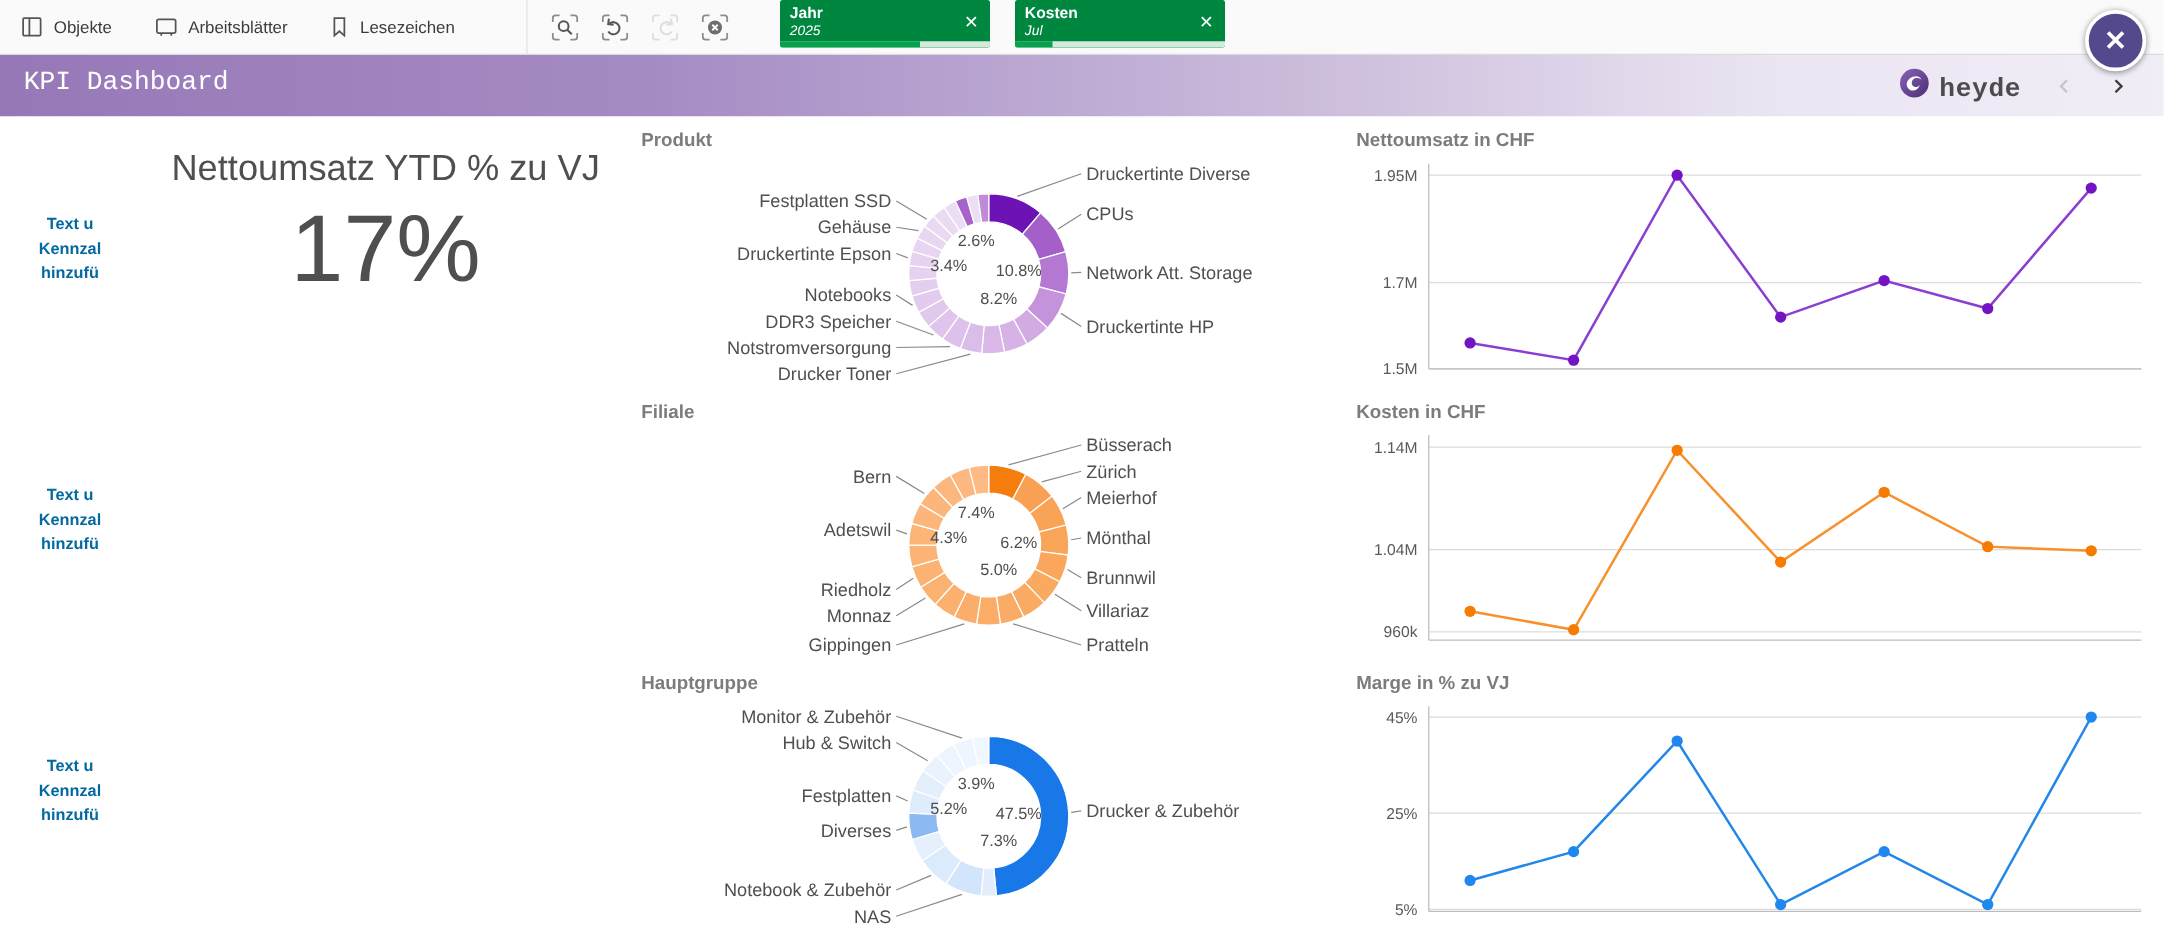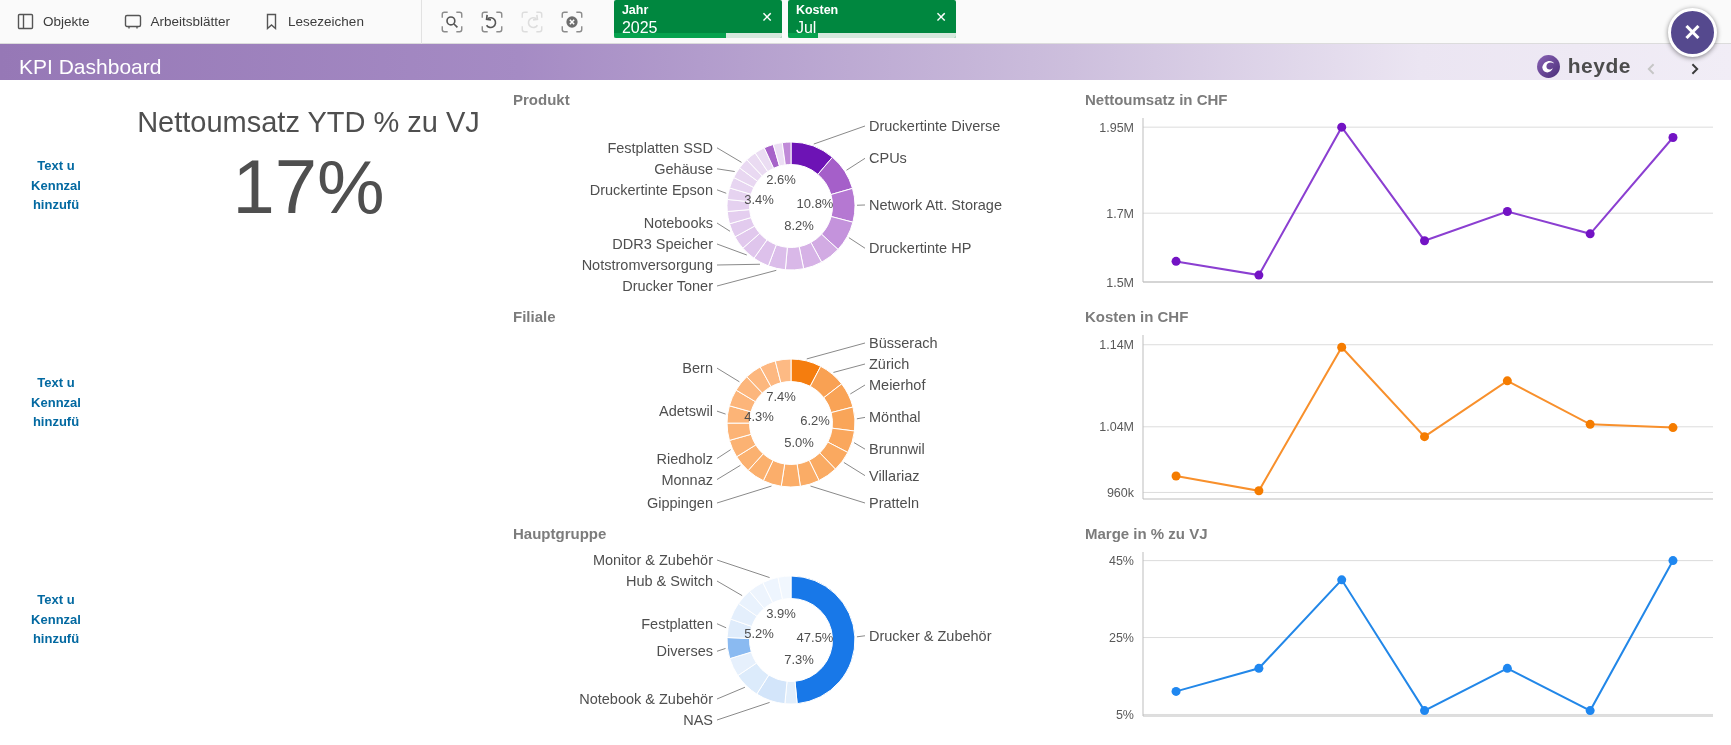--- a/index.html
+++ b/index.html
@@ -8,40 +8,40 @@
 
   
   .toolbar { position:relative; height:44px; background:#fafafa; border-bottom:1px solid #dcdcdc;
              display:flex; align-items:flex-start; }
   .tb-btn { display:flex; align-items:center; gap:9px; height:100%; padding:0 17px;
             font-size:13.5px; color:#3c3c3c; cursor:pointer; }
   .tb-btn svg { display:block; }
   .tb-sep { width:1px; height:44px; background:#e2e2e2; margin:0 10px 0 40px; }
   .tool-btn { width:40px; height:100%; display:flex; align-items:center; justify-content:center; cursor:pointer; }
   .tool-btn.disabled { opacity:.45; cursor:default; }
-  .chips { display:flex; gap:6px; margin-left:22px; }
+  .chips { display:flex; gap:20px; margin-left:32px; }
   .chip { position:relative; width:168px; height:38px; background:var(--chip-green,#00873f);
           border-radius:2px; color:#fff; cursor:pointer; overflow:hidden; }
   .chip-field { font-size:12.5px; font-weight:bold; padding:4px 8px 0 8px; line-height:1.1; }
-  .chip-value { font-size:16px; padding:1px 8px 0 8px; }
+  .chip-value { font-size:11px; padding:1px 8px 0 8px;font-style:italic; }
   .chip-x { position:absolute; right:9px; top:9px; font-size:14px; color:#fff; }
   .chip-bar { position:absolute; left:0; bottom:0; width:100%; height:5px; background:var(--chip-bar-rest,#d5e9dd); }
   .chip-bar-fill { height:100%; background:var(--chip-bar-fill,#06a24e); }
 
   
   .close-btn { position:absolute; top:8px; left:1668px; width:49px; height:49px; border-radius:50%;
                background:var(--close-purple,#55498e); border:3px solid #fff; z-index:50;
                box-shadow:0 1px 5px rgba(0,0,0,.45); display:flex; align-items:center; justify-content:center;
                color:#fff; font-size:22px; font-weight:bold; cursor:pointer; }
 
   
-  .header { position:relative; height:36px;
-            background:linear-gradient(90deg,#9678b6 0%,#a58bc4 30%,#cdbfdd 62%,#ebe5f2 82%,#f1edf6 100%); }
+  .header { position:relative; height:49px;
+            background:linear-gradient(90deg,#9678b6 0%,#a58bc4 30%,#cdbfdd 62%,#ebe5f2 82%,#f1edf6 100%);font-family:Liberation Mono, monospace; }
   .header-title { position:absolute; left:19px; top:11px; font-size:21px; color:#fff; font-weight:normal; }
-  .brand { position:absolute; right:100px; top:10px; display:flex; align-items:flex-start; gap:7px; }
+  .brand { position:absolute; right:114px; top:10px; display:flex; align-items:flex-end; gap:7px; }
   .brand-name { font-size:21px; font-weight:bold; color:#4c4c4c; letter-spacing:.5px; }
   .nav-chev { position:absolute; top:14px; width:22px; height:22px; display:flex; align-items:center;
               justify-content:center; cursor:pointer; }
   .nav-prev { right:68px; }
   .nav-next { right:26px; }
 
   
   .main { display:grid; grid-template-columns:505px 570px 656px; grid-auto-rows:217px; background:#fff; }
   .cell { position:relative; }
 

